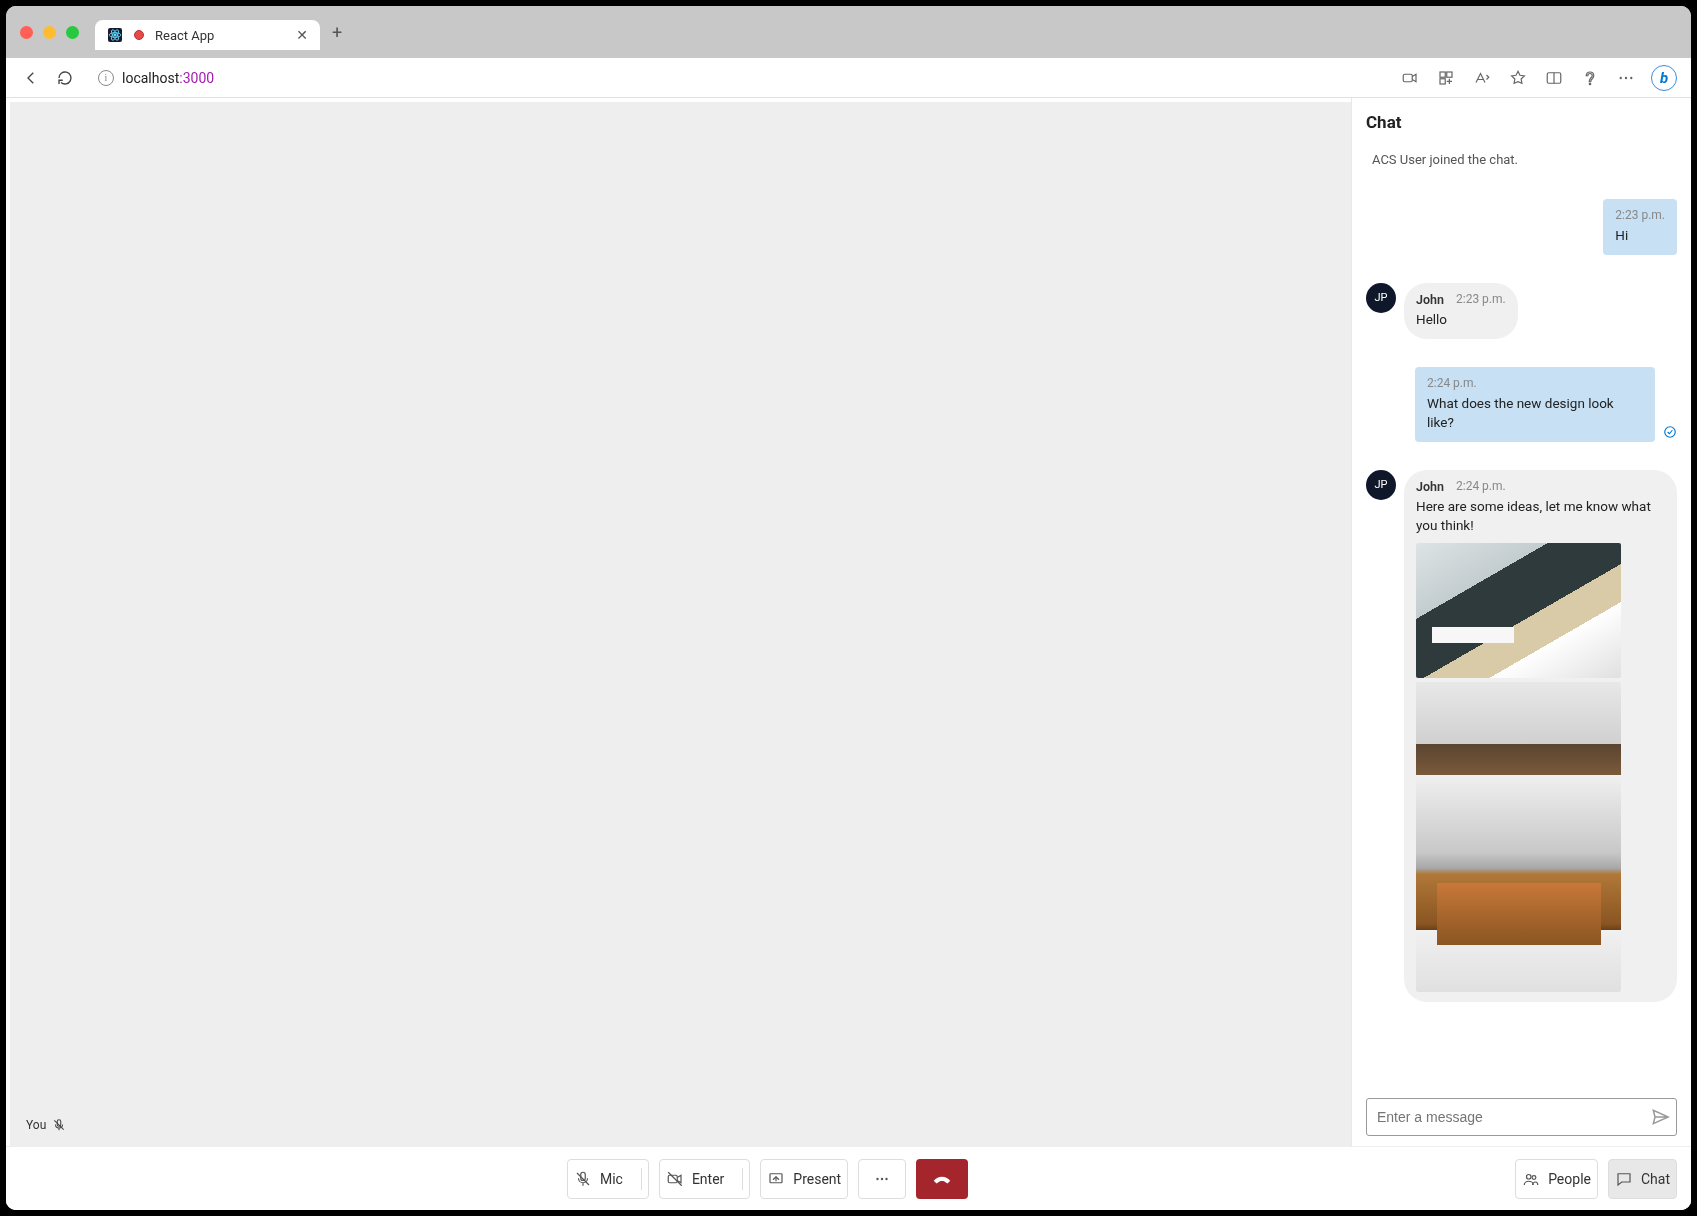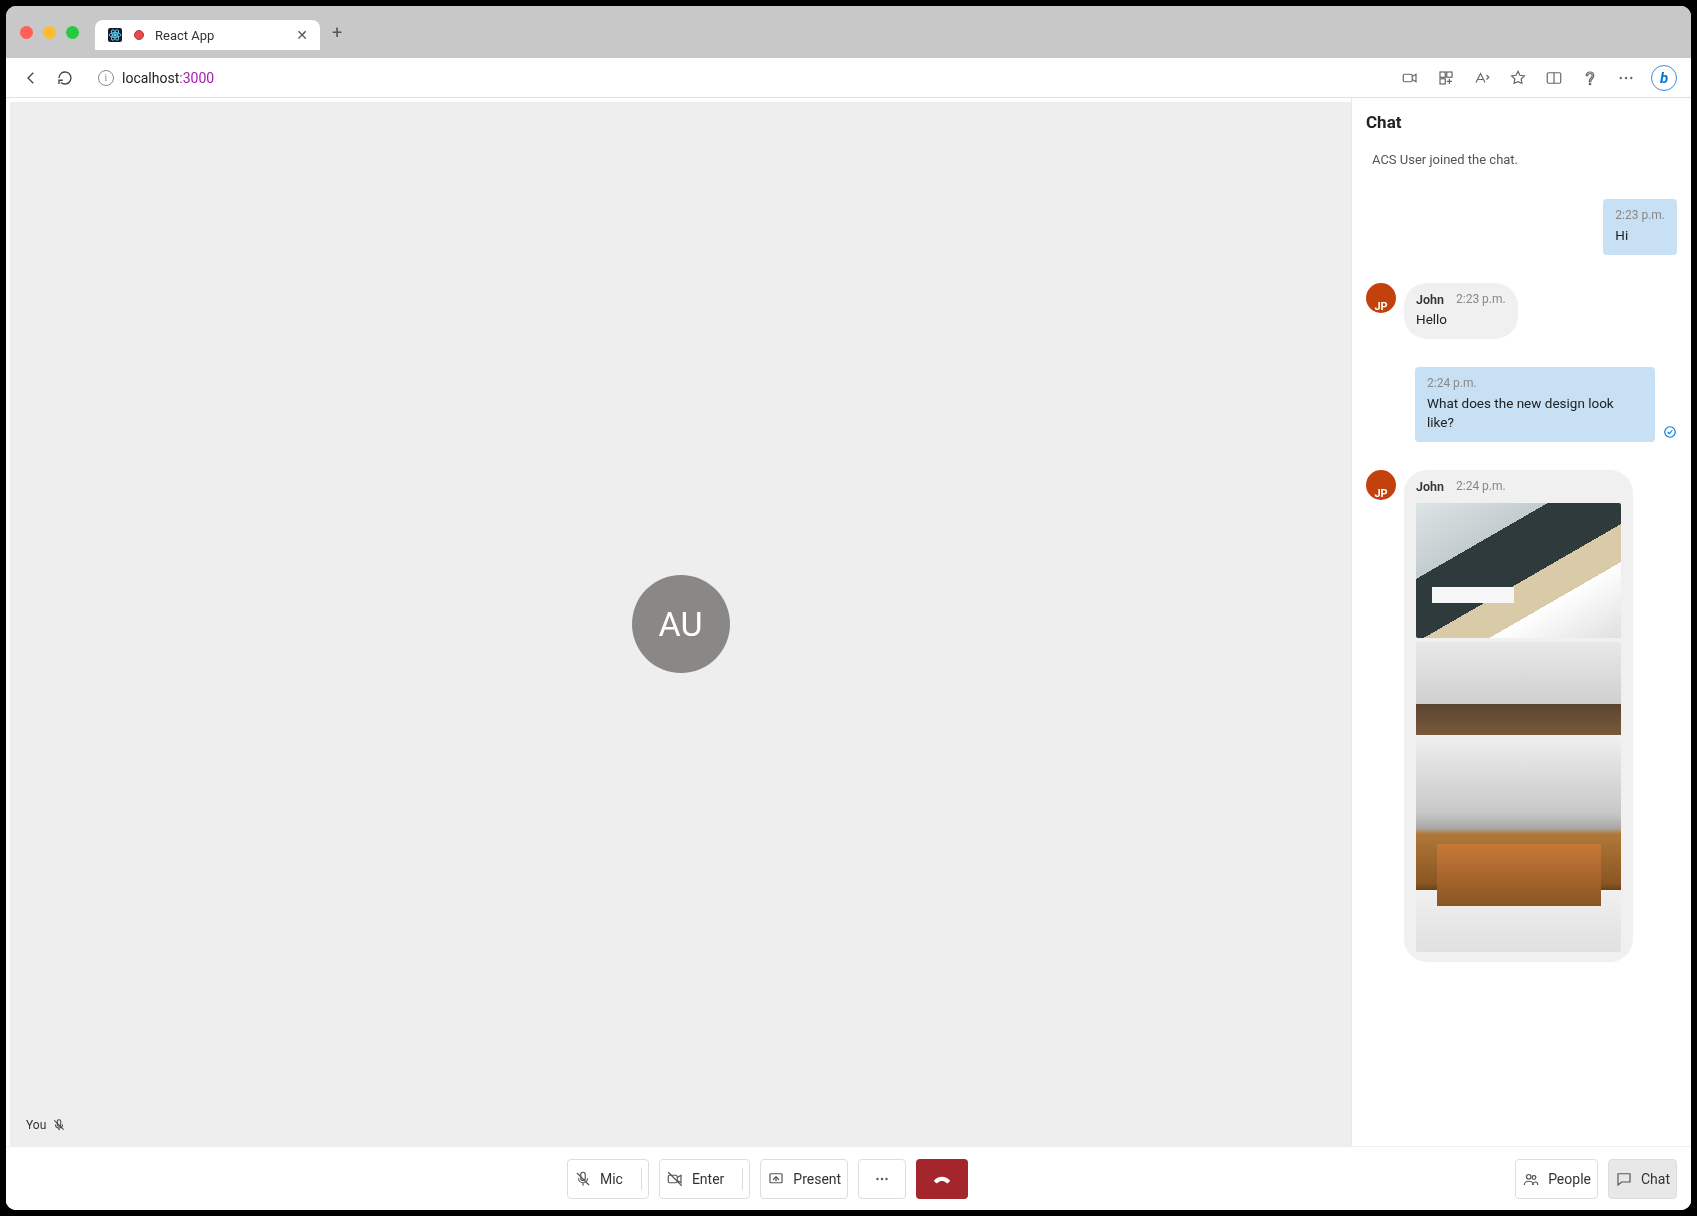--- a/index.html
+++ b/index.html
@@ -128,22 +128,22 @@
       flex-direction:column;
       padding: 14px 14px 10px 14px;
     }
     .chat-title { font-weight:700; font-size:17px; color:#222; margin-bottom:16px; }
     .messages { flex:1; overflow-y:auto; display:flex; flex-direction:column; gap:28px; }
     .system-msg { font-size:13px; color:#555; padding:4px 6px; }
     .msg-row { display:flex; gap:8px; }
     .msg-row.outgoing { justify-content:flex-end; }
     .msg-avatar {
       width:30px; height:30px; border-radius:50%;
-      background:#c2410c; color:#fff; font-size:11px; font-weight:700;
-      display:flex; align-items:flex-end; justify-content:center;
+      background:#0f172a; color:#fff; font-size:11px; font-weight:400;
+      display:flex; align-items:center; justify-content:center;
       flex-shrink:0;
     }
     .bubble {
       border-radius:4px;
       padding:8px 12px 10px 12px;
       max-width:240px;
       font-size:13.5px;
       line-height:1.4;
     }
     .bubble.outgoing { background:#c7e0f4; }
@@ -316,23 +316,20 @@
             <circle cx="19" cy="12" r="1.6"></circle>
           </svg>
         </span>
       <span class="bing">b</span>
     </div>
   </div>
 
   <div class="app">
     <div class="content-row">
       <div class="video-area">
-        <div class="participant-avatar">
-          <span>AU</span>
-        </div>
         <div class="self-label">
           <span>You</span>
           <span class="mic-muted-icon">
             <svg viewBox="0 0 24 24" fill="none" stroke="currentColor" stroke-width="1.8">
                 <path d="M12 3a3 3 0 0 1 3 3v5a3 3 0 1 1-6 0V6a3 3 0 0 1 3-3z"></path>
                 <path d="M6 11a6 6 0 0 0 12 0M12 17v4"></path>
                 <path d="M4 4l16 16"></path>
               </svg>
           </span>
         </div>
@@ -385,29 +382,38 @@
 
           <div class="msg-row">
             <div class="msg-avatar">
                 <span>JP</span>
               </div>
             <div class="bubble incoming" style="max-width:none;">
               <div class="bubble-header">
                 <span class="bubble-sender">John</span>
                 <span class="bubble-time">2:24 p.m.</span>
               </div>
+              <div class="bubble-text">Here are some ideas, let me know what you think!</div>
               <div class="attachments">
                 <div class="attachment-img att1"></div>
                 <div class="attachment-img att2"></div>
               </div>
             </div>
           </div>
 
         </div>
 
+        <div class="chat-input-row">
+          <input class="chat-input" type="text" placeholder="Enter a message" style="">
+          <span class="send-btn">
+            <svg viewBox="0 0 24 24" fill="none" stroke="currentColor" stroke-width="1.8">
+                <path d="M4 20l18-8L4 4l2 8-2 8zM6 12h16"></path>
+              </svg>
+          </span>
+        </div>
       </div>
     </div>
 
     <div class="toolbar">
       <div style="flex:0 0 0"></div>
       <div class="toolbar-center">
         <div class="btn">
           <svg viewBox="0 0 24 24" fill="none" stroke="#555" stroke-width="1.6">
               <path d="M12 3a3 3 0 0 1 3 3v5a3 3 0 1 1-6 0V6a3 3 0 0 1 3-3z"></path>
               <path d="M6 11a6 6 0 0 0 12 0M12 17v4"></path>

